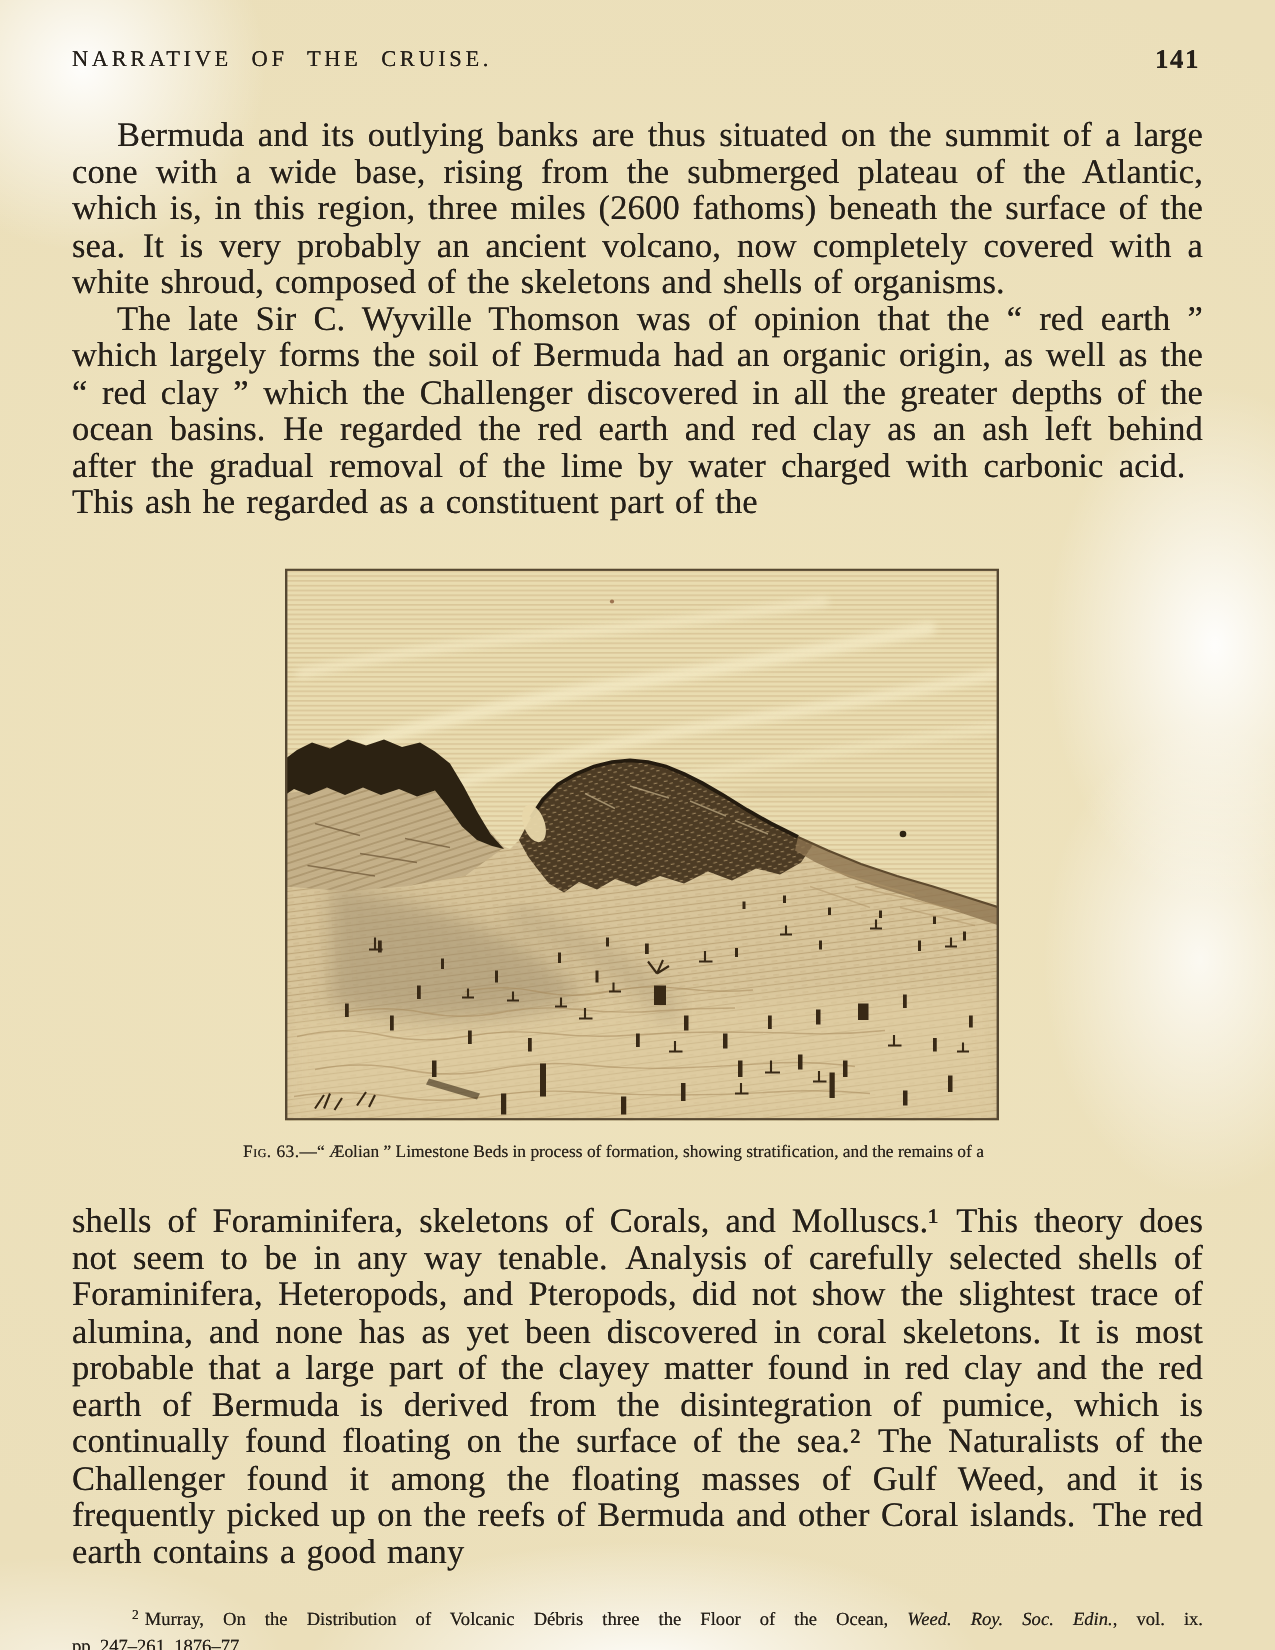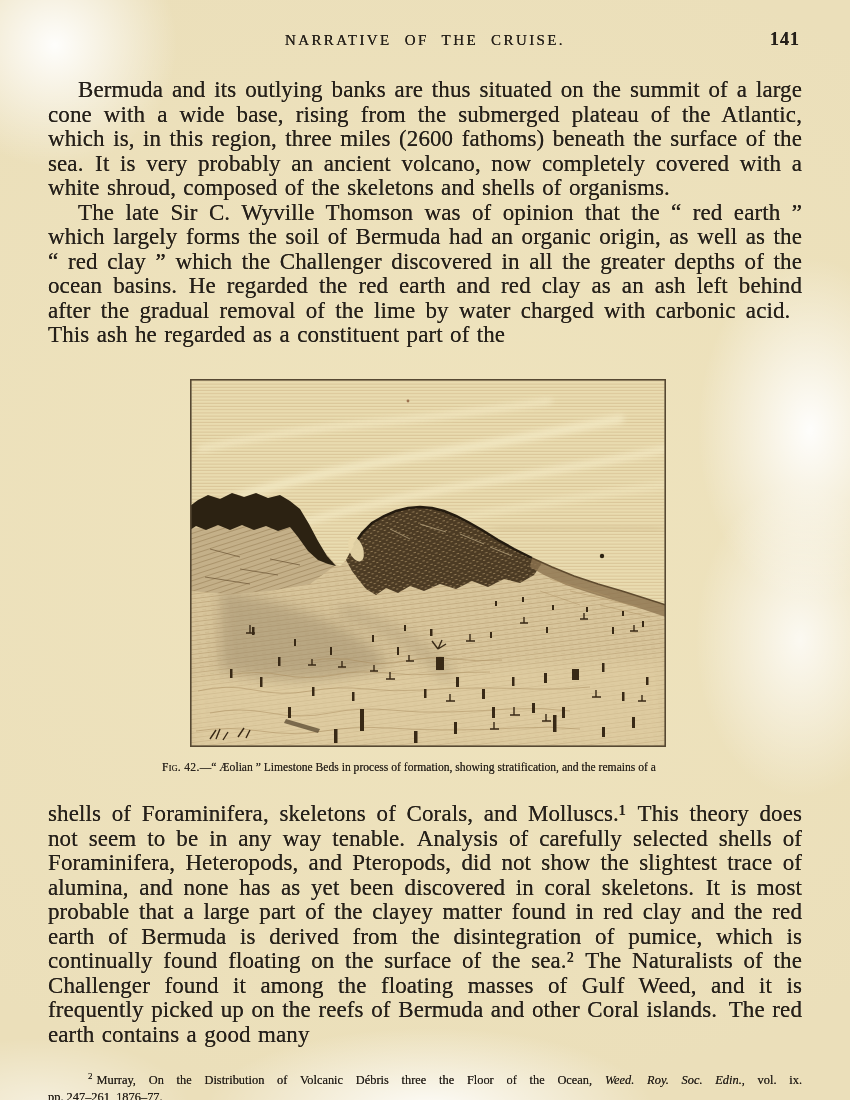--- a/index.html
+++ b/index.html
@@ -13,21 +13,21 @@
       radial-gradient(ellipse 150px 230px at 810px 430px, rgba(255,255,255,.95), rgba(255,255,255,0) 75%),
       radial-gradient(ellipse 140px 210px at 800px 640px, rgba(255,255,255,.8), rgba(255,255,255,0) 75%),
       radial-gradient(ellipse 300px 110px at 430px 1110px, rgba(255,255,255,.9), rgba(255,255,255,0) 75%),
       radial-gradient(ellipse 200px 90px at 40px 1105px, rgba(255,255,255,.5), rgba(255,255,255,0) 75%),
       radial-gradient(ellipse 950px 720px at 420px 520px, rgba(242,231,192,.55), rgba(242,231,192,0) 82%);
   }
   .page{position:relative;width:754px;padding:0 48px;}
   
   .pg-header{position:relative;height:22px;margin-top:32px;}
   .running-title{
-    position:absolute;left:0;right:0;text-align:center;
+    position:absolute;left:0;right:0;
     font-size:15px;letter-spacing:2.4px;word-spacing:7px;
     text-shadow:0 0 .4px #2a241d;
   }
   .page-number{
     position:absolute;right:2px;top:-3px;font-size:18px;font-weight:bold;
     letter-spacing:1px;text-shadow:0 0 .3px #2a241d;
   }
   
   .body-para{
     margin:0;font-size:23px;line-height:24.5px;text-align:justify;
@@ -210,21 +210,21 @@
               <path d="M300,350 h9 M304,350 v-7"></path>
             <path d="M248,270 l-6,-8 M248,270 l4,-9 M248,270 l8,-5"></path>
             <path d="M20,360 l6,-9 M26,360 l4,-10 M33,361 l5,-8 M48,358 l6,-9 M56,359 l4,-8"></path>
           </g>
 
           <circle cx="412" cy="177" r="2.2" fill="#2c2212"></circle>
           <rect x="0.8" y="0.8" width="474.4" height="366.4" fill="none" stroke="#564832" stroke-width="1.6"></rect>
         </svg>
       </div>
       <figcaption class="caption">
-        <div class="cap-line"><span class="fig-label">Fig. 42.</span><span>—“ Æolian ” Limestone Beds in process of formation, showing stratification, and the remains of a</span></div>
+        <div class="cap-line"><span class="fig-label">Fig. 63.</span><span>—“ Æolian ” Limestone Beds in process of formation, showing stratification, and the remains of a</span></div>
       </figcaption>
     </figure>
 
     <p class="body-para" style="margin-top:27px;">shells of Foraminifera, skeletons of Corals, and Molluscs.¹ This theory does not seem to be in any way tenable. Analysis of carefully selected shells of Foraminifera, Heteropods, and Pteropods, did not show the slightest trace of alumina, and none has as yet been discovered in coral skeletons. It is most probable that a large part of the clayey matter found in red clay and the red earth of Bermuda is derived from the disintegration of pumice, which is continually found floating on the surface of the sea.² The Naturalists of the Challenger found it among the floating masses of Gulf Weed, and it is frequently picked up on the reefs of Bermuda and other Coral islands. The red earth contains a good many</p>
 
     <div class="footnotes">
       <p class="footnote fn-indent justify-both"><sup class="fnm">2</sup><span>Murray, On the Distribution of Volcanic Débris three the Floor of the Ocean, </span><i>Weed. Roy. Soc. Edin.</i><span>, vol. ix.</span></p>
       <p class="footnote">pp. 247–261, 1876–77.</p>
     </div>
   </main>

